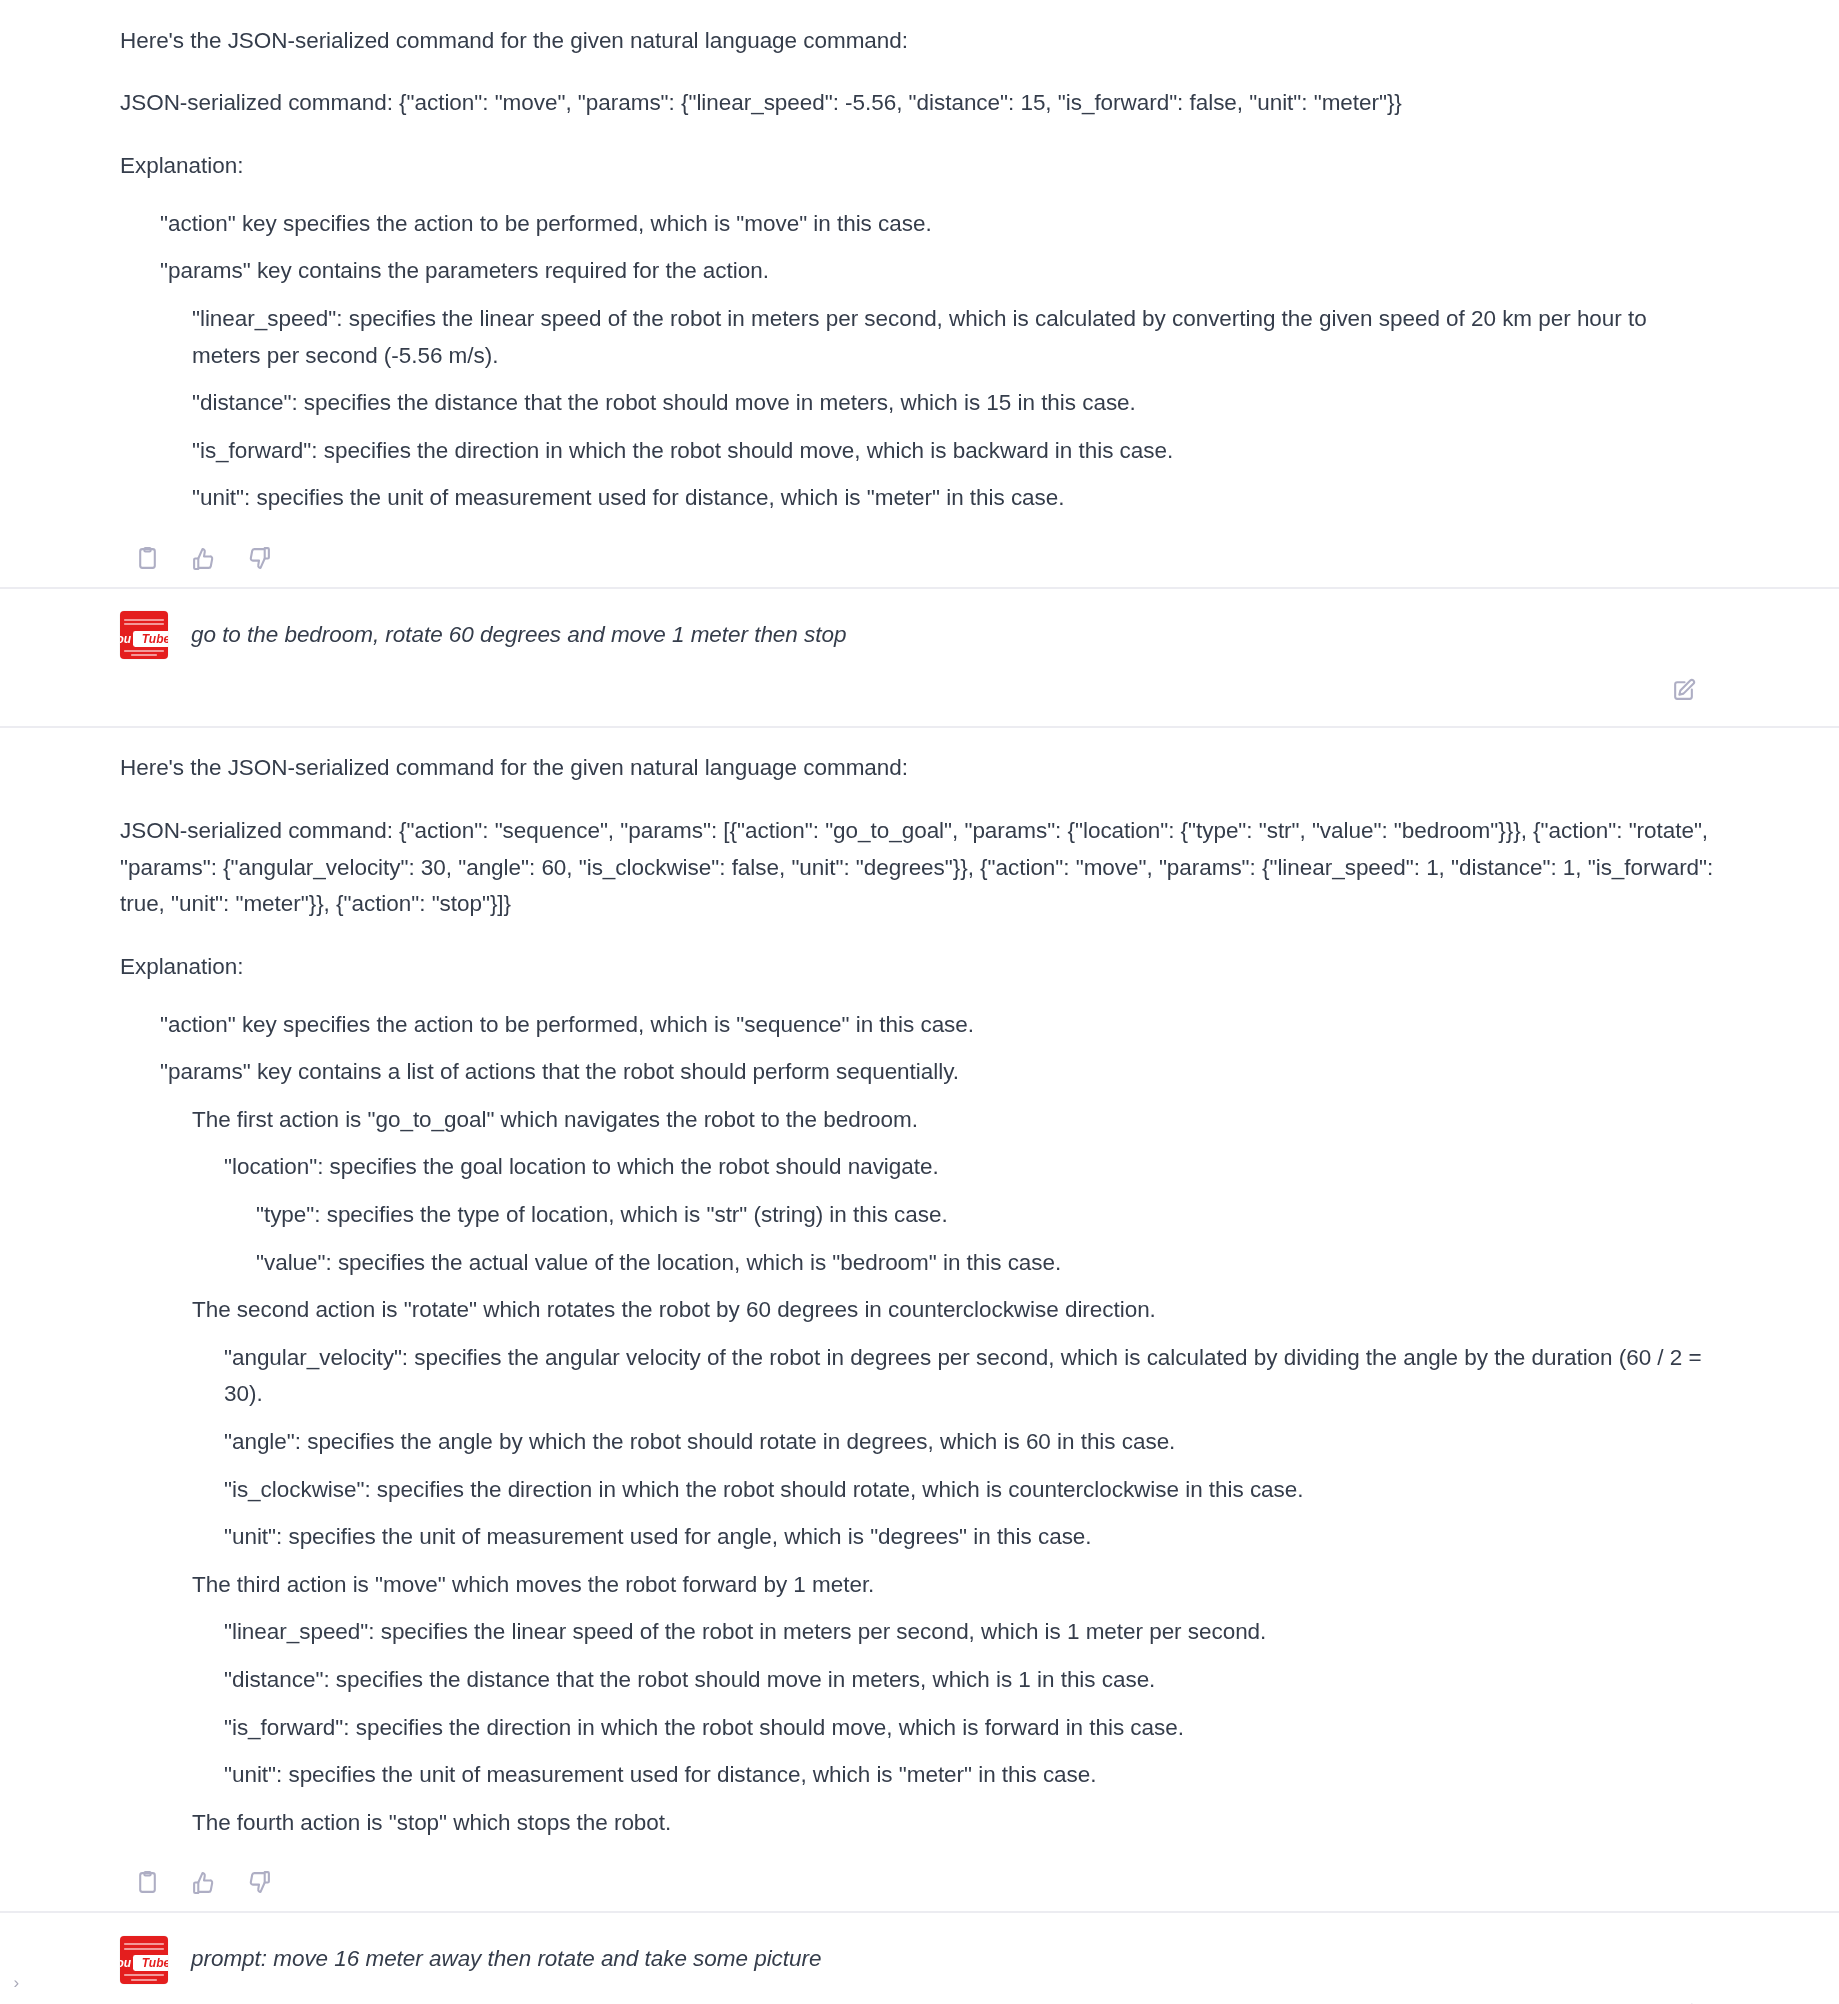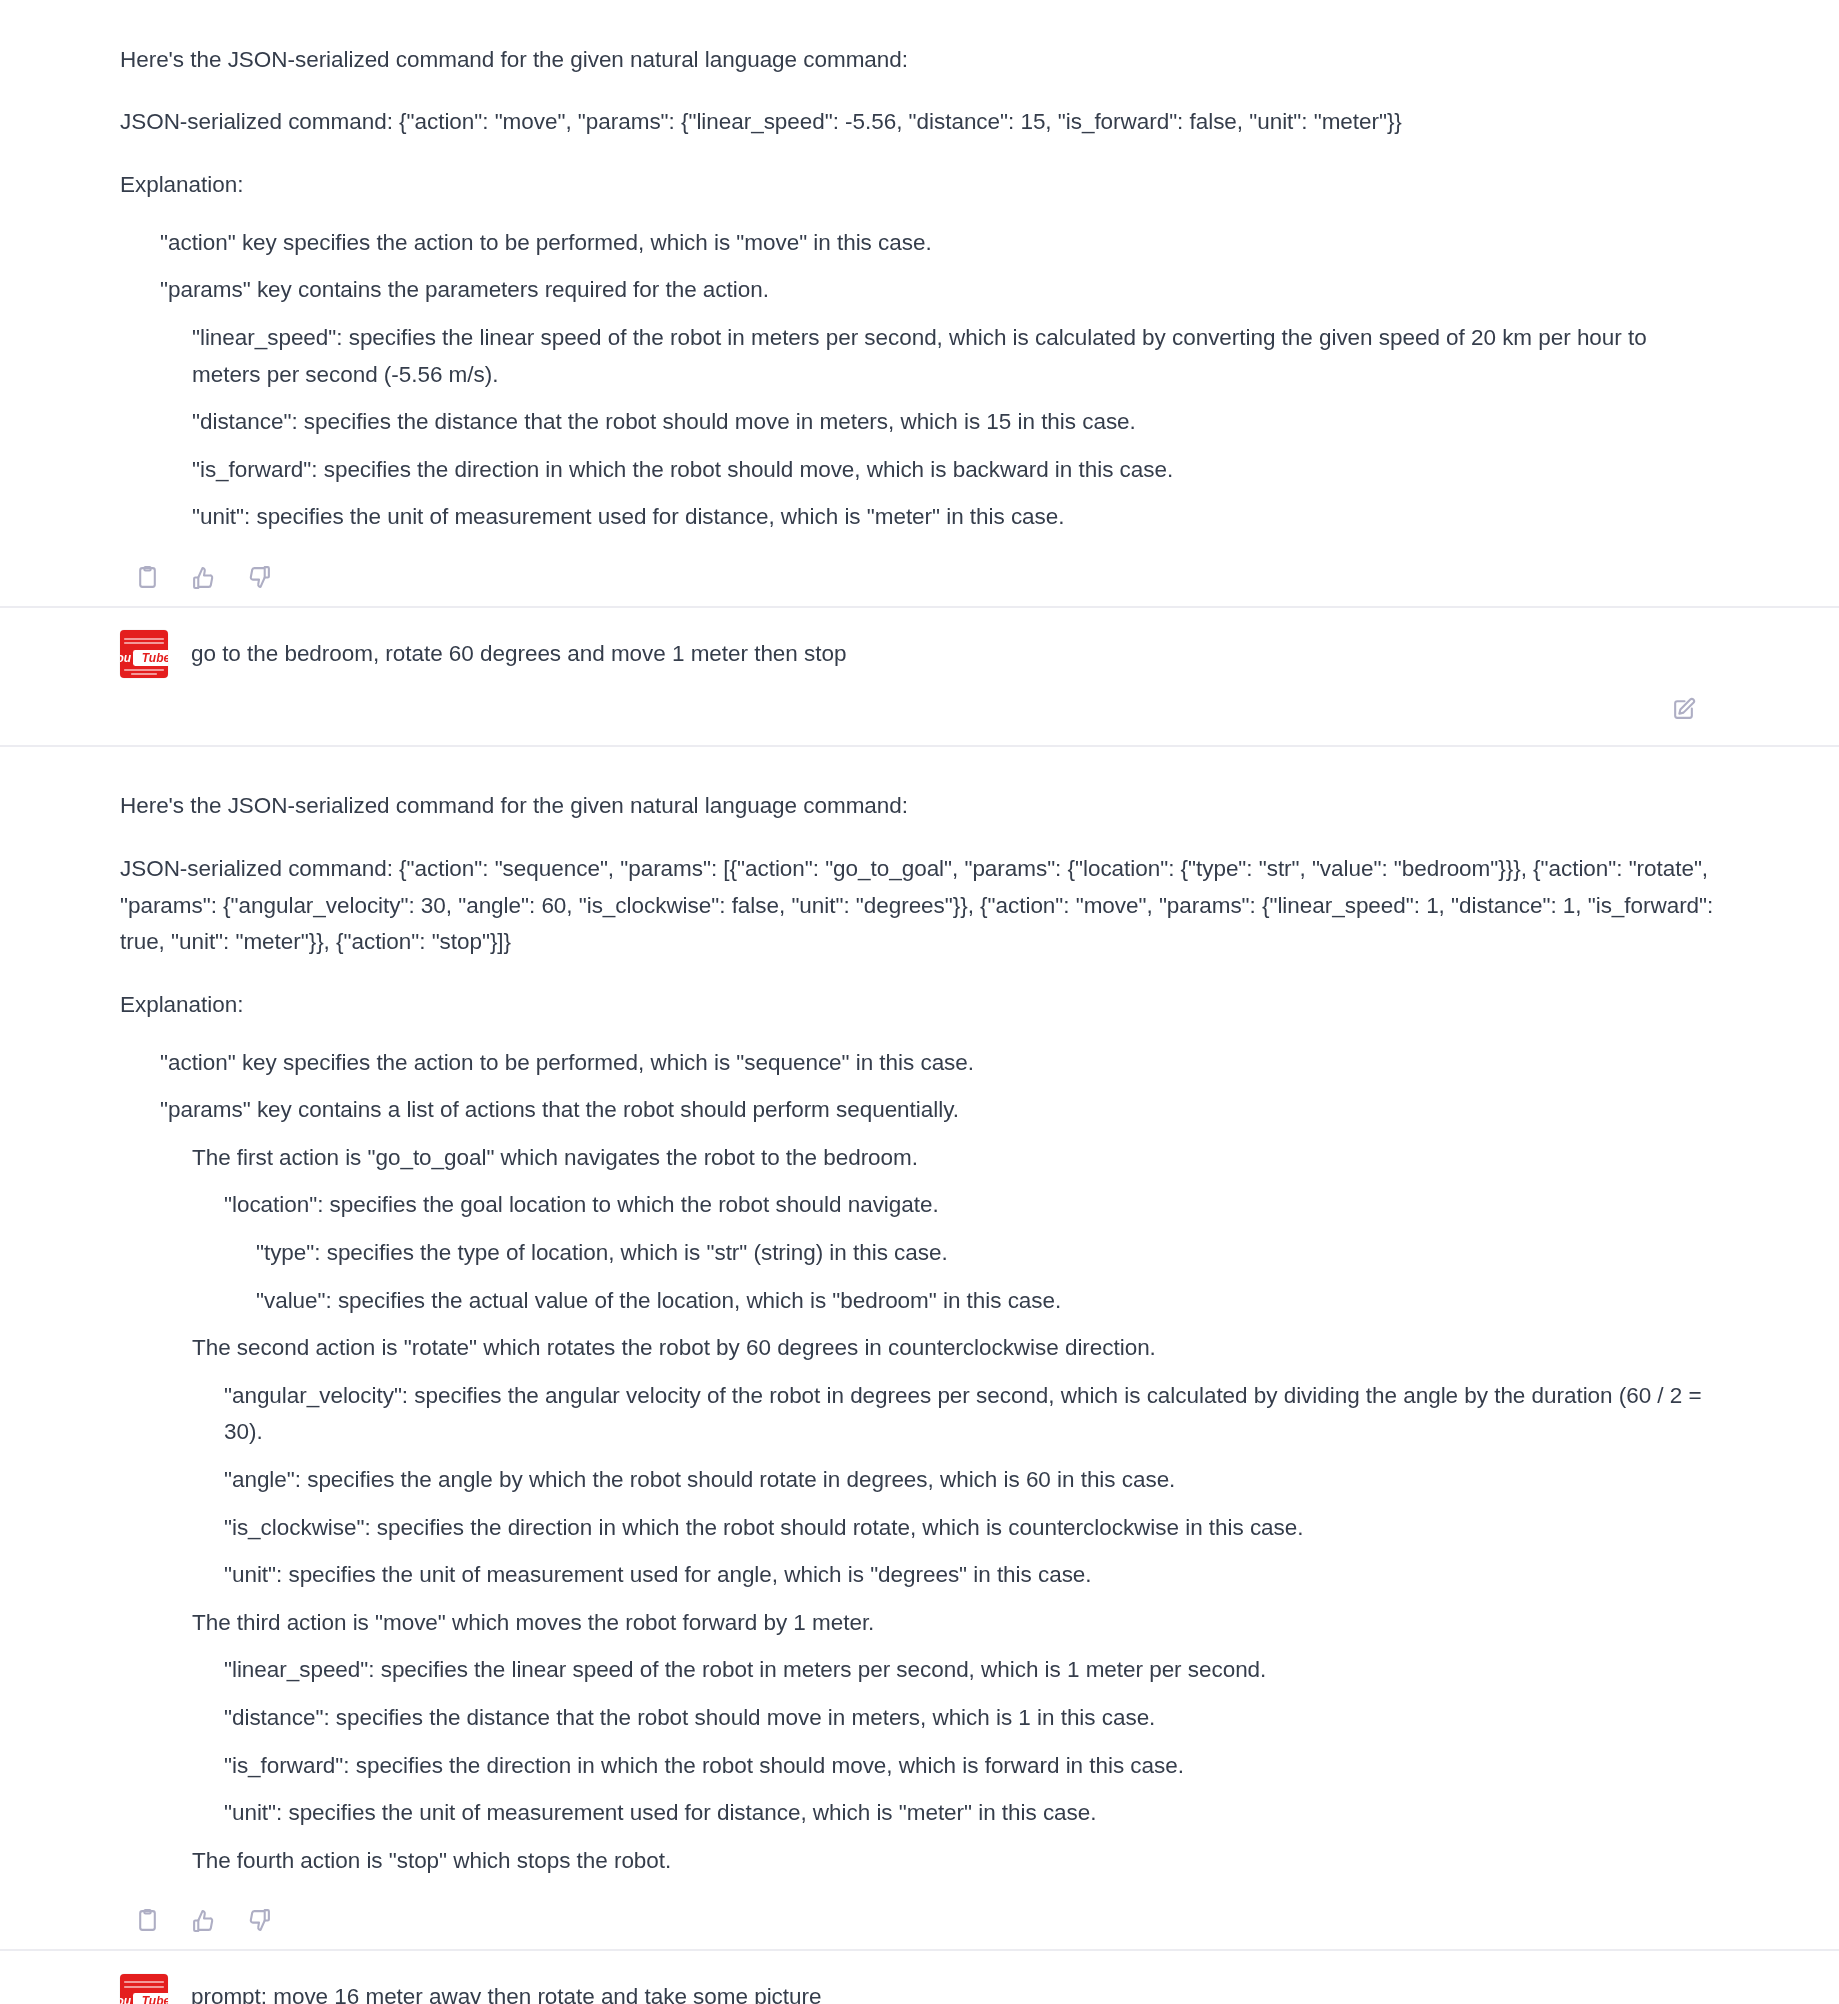--- a/index.html
+++ b/index.html
@@ -22,21 +22,20 @@
 
   
   .msg {
     position: relative;
     box-sizing: border-box;
     width: 100%;
     background: #ffffff;
   }
   .msg.assistant {
     padding: 22.5px 120px 16px 120px;
-    margin-top: 19px;
   }
   .msg.user {
     padding: 22.5px 120px 22.5px 120px;
     border-top: 2px solid #ececf1;
     border-bottom: 2px solid #ececf1;
     background: #ffffff;
   }
 
   .para {
     font-size: 22.5px;
@@ -140,20 +139,21 @@
     line-height: 1;
     border-radius: 2.4px;
     padding: 2px 9px;
   }
   .user-text {
     font-size: 22.5px;
     line-height: 1.55;
     color: #353d4b;
     padding-top: 6.4px;
     letter-spacing: -0.04px;
+    font-style: italic;
   }
   .edit-row {
     display: flex;
     justify-content: flex-end;
     padding-right: 24px;
     margin-top: 19px;
   }
   .chev {
     position: absolute;
     left: 13.6px;

